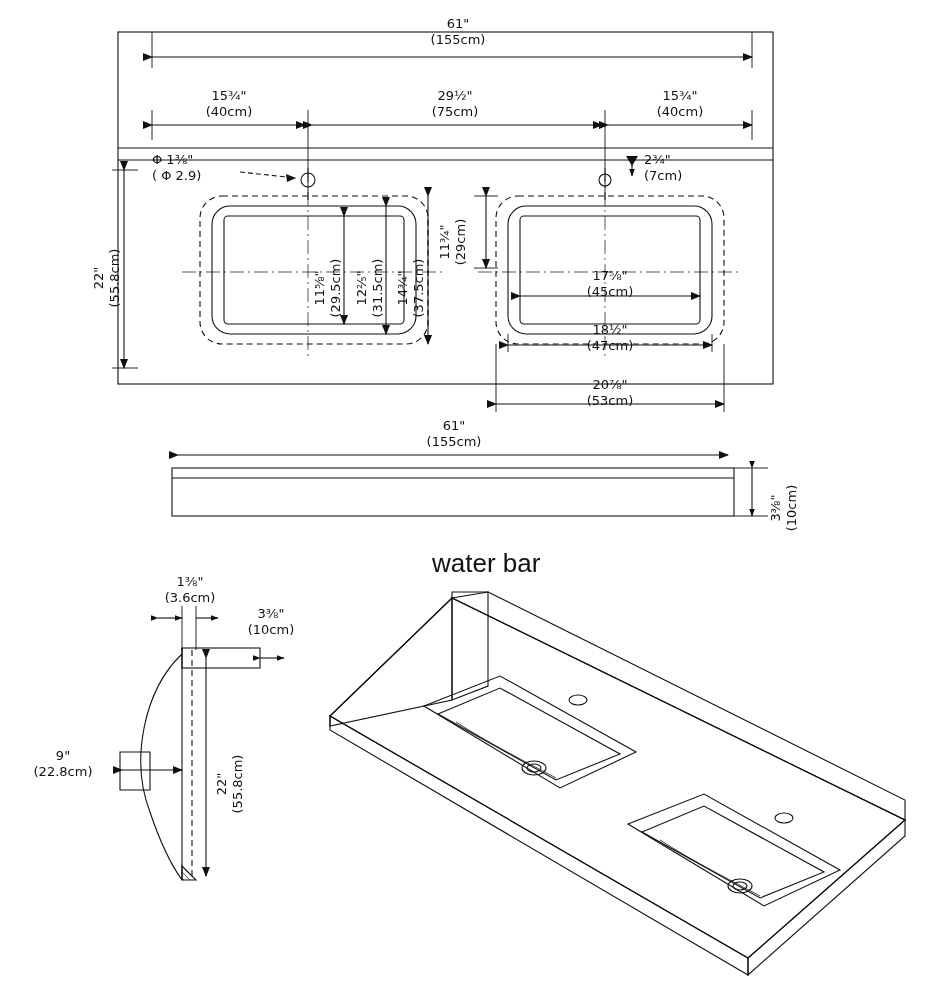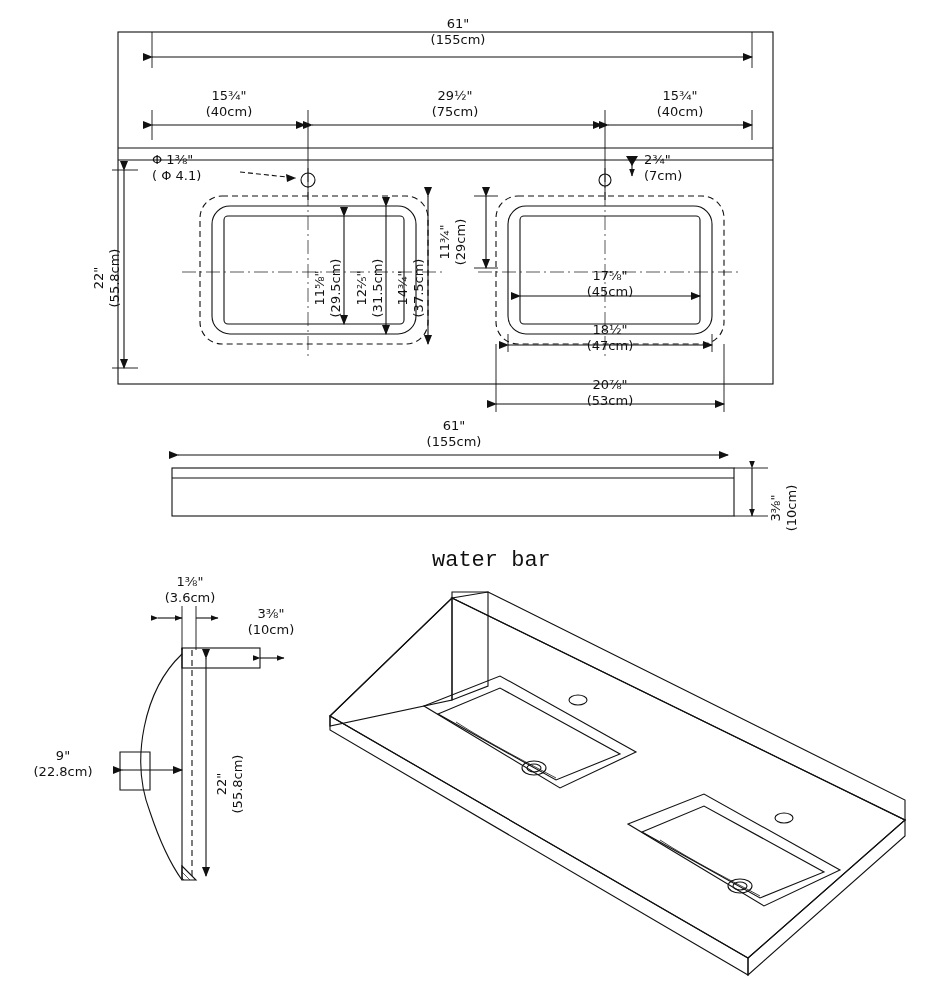--- a/index.html
+++ b/index.html
@@ -36,22 +36,22 @@
     color: #111111;
     white-space: nowrap;
     text-align: center;
   }
   .lbl.two {
     line-height: 16px;
   }
   .rot90 { transform: rotate(-90deg); }
   .title {
     position: absolute;
-    font-size: 22px;
-    font-family: Liberation Mono, monospace;
+    font-size: 26px;
+    font-family: Liberation Sans, sans-serif;
     color: #111111;
     white-space: nowrap;
   }
 </style>
 </head>
 <body>
 
 <div id="stage">
 
   <svg class="layer" viewBox="0 0 932 990">
@@ -205,21 +205,21 @@
     <div>(40cm)</div>
   </div>
 
   <div class="lbl two rot90" style="left:47px; top:262px; width:120px;">
     <div>22"</div>
     <div>(55.8cm)</div>
   </div>
 
   <div class="lbl two" style="left:152px; top:152px; width:90px; text-align:left;">
     <div>Φ 1⅜"</div>
-    <div>( Φ 4.1)</div>
+    <div>( Φ 2.9)</div>
   </div>
 
   <div class="lbl two" style="left:644px; top:152px; width:70px; text-align:left;">
     <div>2¾"</div>
     <div>(7cm)</div>
   </div>
 
   <div class="lbl two rot90" style="left:408px; top:226px; width:90px;">
     <div>11¾"</div>
     <div>(29cm)</div>

